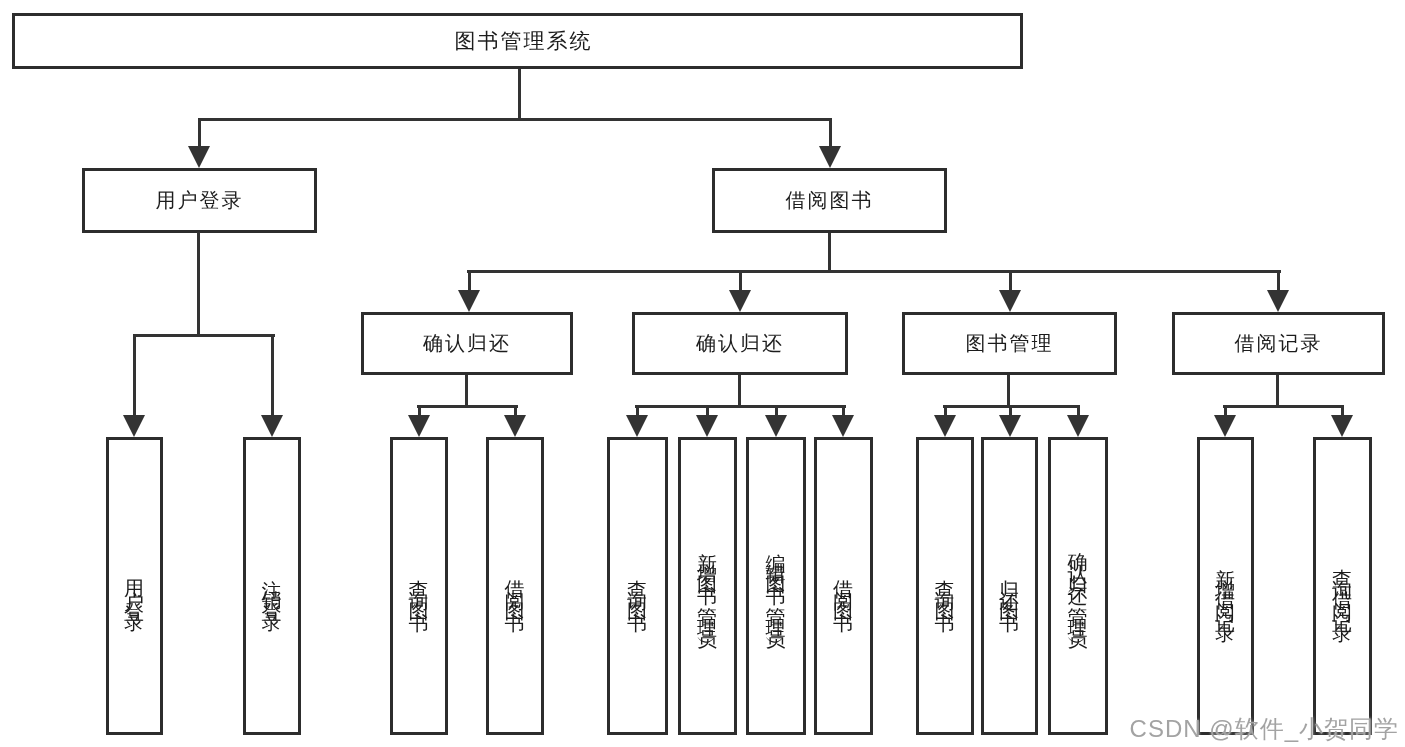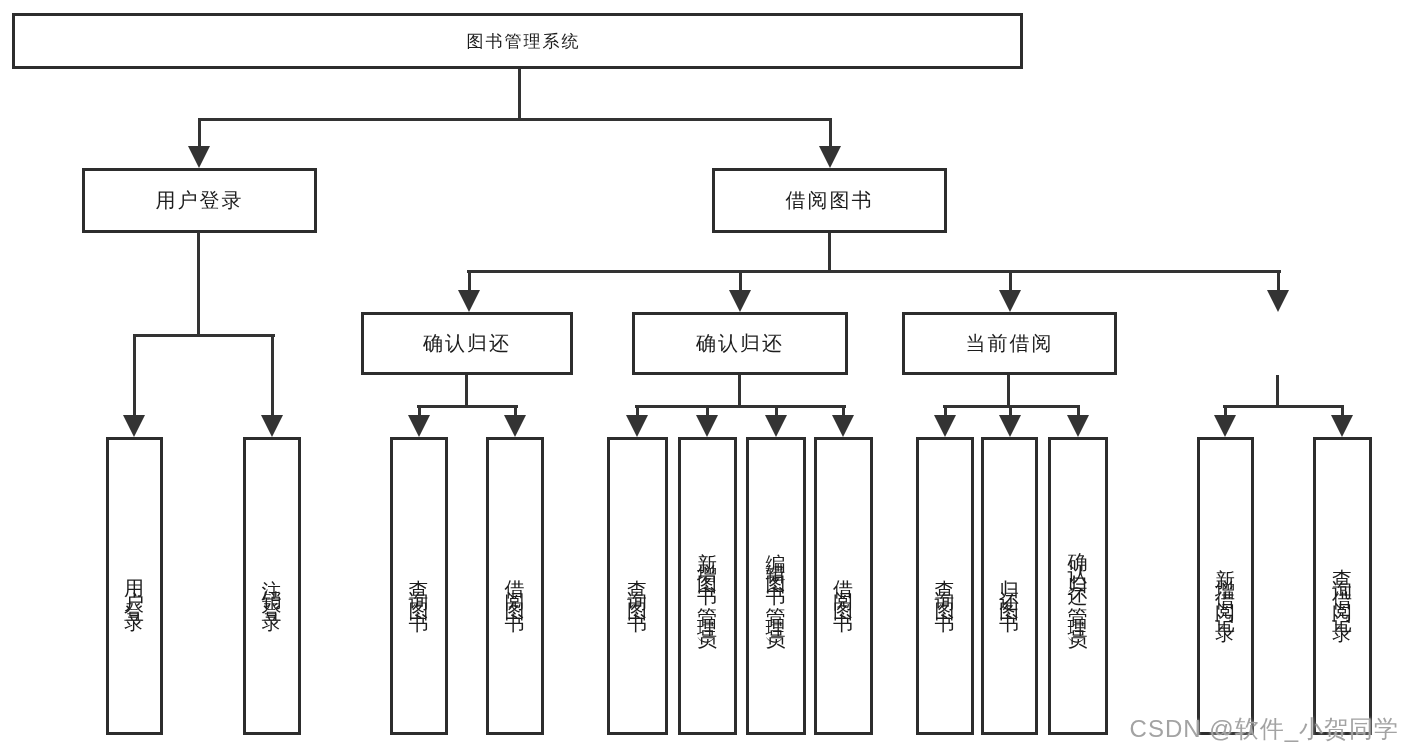--- a/index.html
+++ b/index.html
@@ -8,21 +8,21 @@
     background:#ffffff; overflow:hidden;
     font-family:"Liberation Sans", sans-serif;
     color:#1c1c1c;
   }
   .box {
     position:absolute; box-sizing:border-box;
     background:#ffffff; border:3px solid #2d2d2d;
     display:flex; align-items:center; justify-content:center;
   }
   .hbox span { font-size:20px; letter-spacing:2px; white-space:nowrap; }
-  .root  span { font-size:17px; letter-spacing:2px;margin-left:12px; }
+  .root  span { font-size:21px; letter-spacing:2px;margin-left:12px; }
   .vbox span {
     writing-mode:vertical-rl; text-orientation:mixed;
     font-size:20px; letter-spacing:11px; line-height:1;
     white-space:nowrap;
   }
   .hline { position:absolute; height:3px; background:#333333; }
   .vline { position:absolute; width:3px;  background:#333333; }
   .arrow { position:absolute; width:22px; }
   .arrow::before {
     content:""; position:absolute; left:50%; margin-left:-1.5px;
@@ -73,21 +73,24 @@
   <div class="arrow" style="left:999px;top:272px;height:40px"></div>
   <div class="arrow" style="left:1267px;top:272px;height:40px"></div>
 
   <div class="box hbox" style="left:361px;top:312px;width:212px;height:63px">
     <span>确认归还</span>
   </div>
   <div class="box hbox" style="left:632px;top:312px;width:216px;height:63px">
     <span>确认归还</span>
   </div>
   <div class="box hbox" style="left:902px;top:312px;width:215px;height:63px">
-    <span>当前借阅</span>
+    <span>图书管理</span>
+  </div>
+  <div class="box hbox" style="left:1172px;top:312px;width:213px;height:63px">
+    <span>借阅记录</span>
   </div>
 
   <div class="vline" style="left:465px;top:375px;height:32px"></div>
   <div class="vline" style="left:738px;top:375px;height:32px"></div>
   <div class="vline" style="left:1007px;top:375px;height:32px"></div>
   <div class="vline" style="left:1276px;top:375px;height:32px"></div>
 
   <div class="hline" style="left:417px;top:405px;width:101px"></div>
   <div class="hline" style="left:635px;top:405px;width:211px"></div>
   <div class="hline" style="left:943px;top:405px;width:137px"></div>

